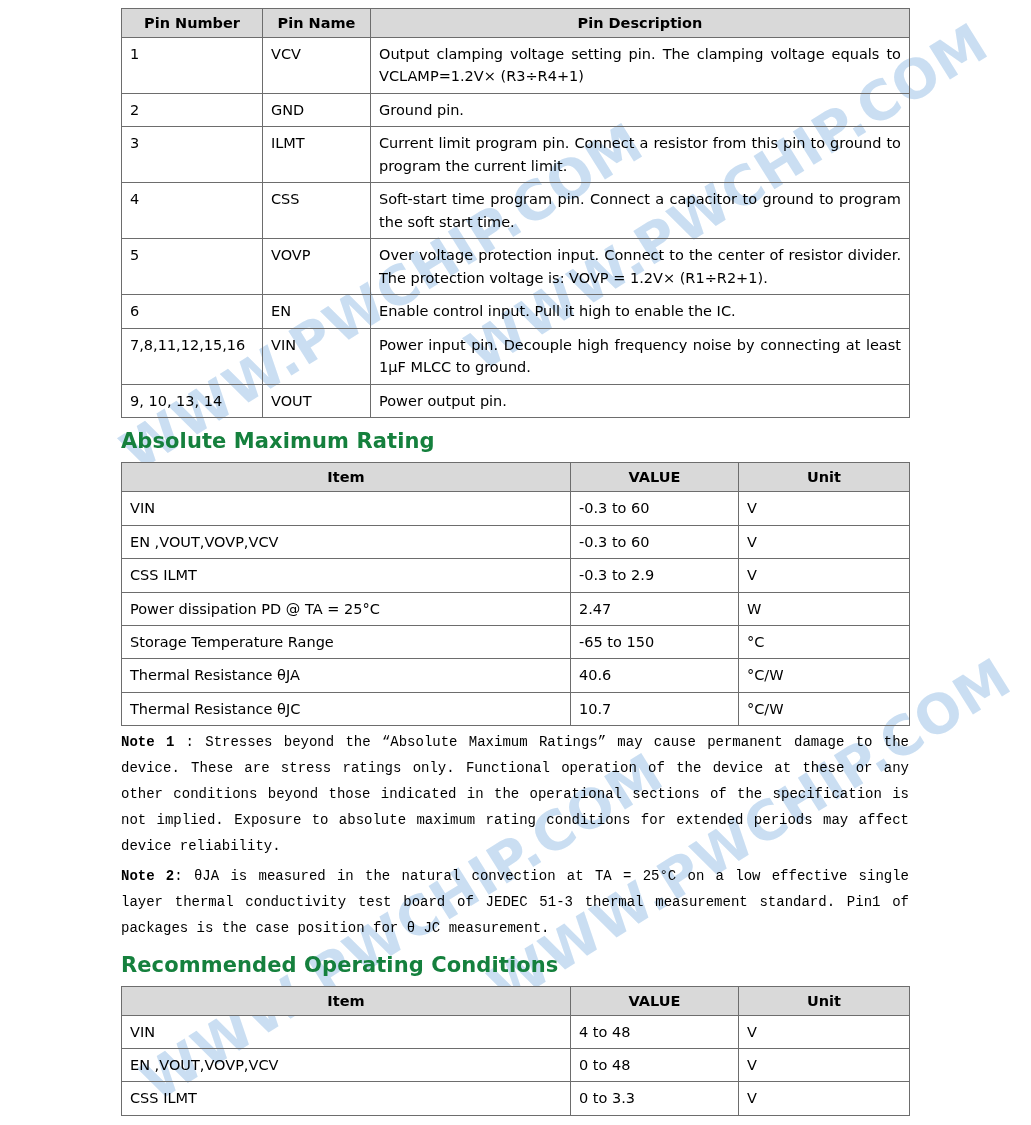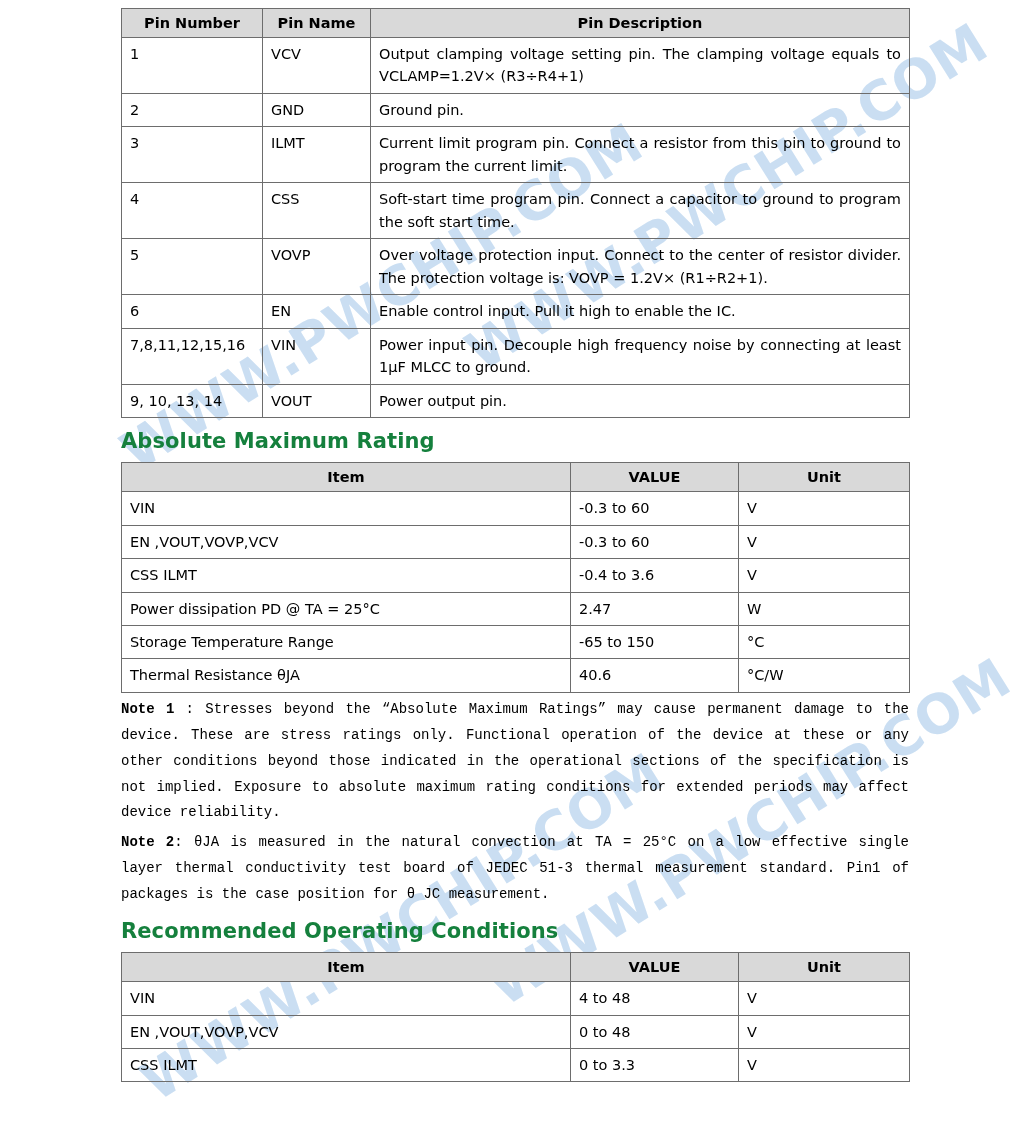--- a/index.html
+++ b/index.html
@@ -193,36 +193,41 @@
           <td>-0.3 to 60</td>
           <td>V</td>
         </tr>
         <tr>
           <td>EN ,VOUT,VOVP,VCV</td>
           <td>-0.3 to 60</td>
           <td>V</td>
         </tr>
         <tr>
           <td>CSS ILMT</td>
-          <td>-0.4 to 3.6</td>
+          <td>-0.3 to 2.9</td>
           <td>V</td>
         </tr>
         <tr>
           <td>Power dissipation PD @ TA = 25°C</td>
           <td>2.47</td>
           <td>W</td>
         </tr>
         <tr>
           <td>Storage Temperature Range</td>
           <td>-65 to 150</td>
           <td>°C</td>
         </tr>
         <tr>
           <td>Thermal Resistance θJA</td>
           <td>40.6</td>
+          <td>°C/W</td>
+        </tr>
+        <tr>
+          <td>Thermal Resistance θJC</td>
+          <td>10.7</td>
           <td>°C/W</td>
         </tr>
       </tbody>
     </table>
 
     <p class="note"><b>Note 1</b><span> : Stresses beyond the “Absolute Maximum Ratings” may cause permanent damage to the device. These are stress ratings only. Functional operation of the device at these or any other conditions beyond those indicated in the operational sections of the specification is not implied. Exposure to absolute maximum rating conditions for extended periods may affect device reliability.</span></p>
 
     <p class="note"><b>Note 2</b><span>: θJA is measured in the natural convection at TA = 25°C on a low effective single layer thermal conductivity test board of JEDEC 51-3 thermal measurement standard. Pin1 of packages is the case position for θ JC measurement.</span></p>
 
     <h2 class="section">Recommended Operating Conditions</h2>

